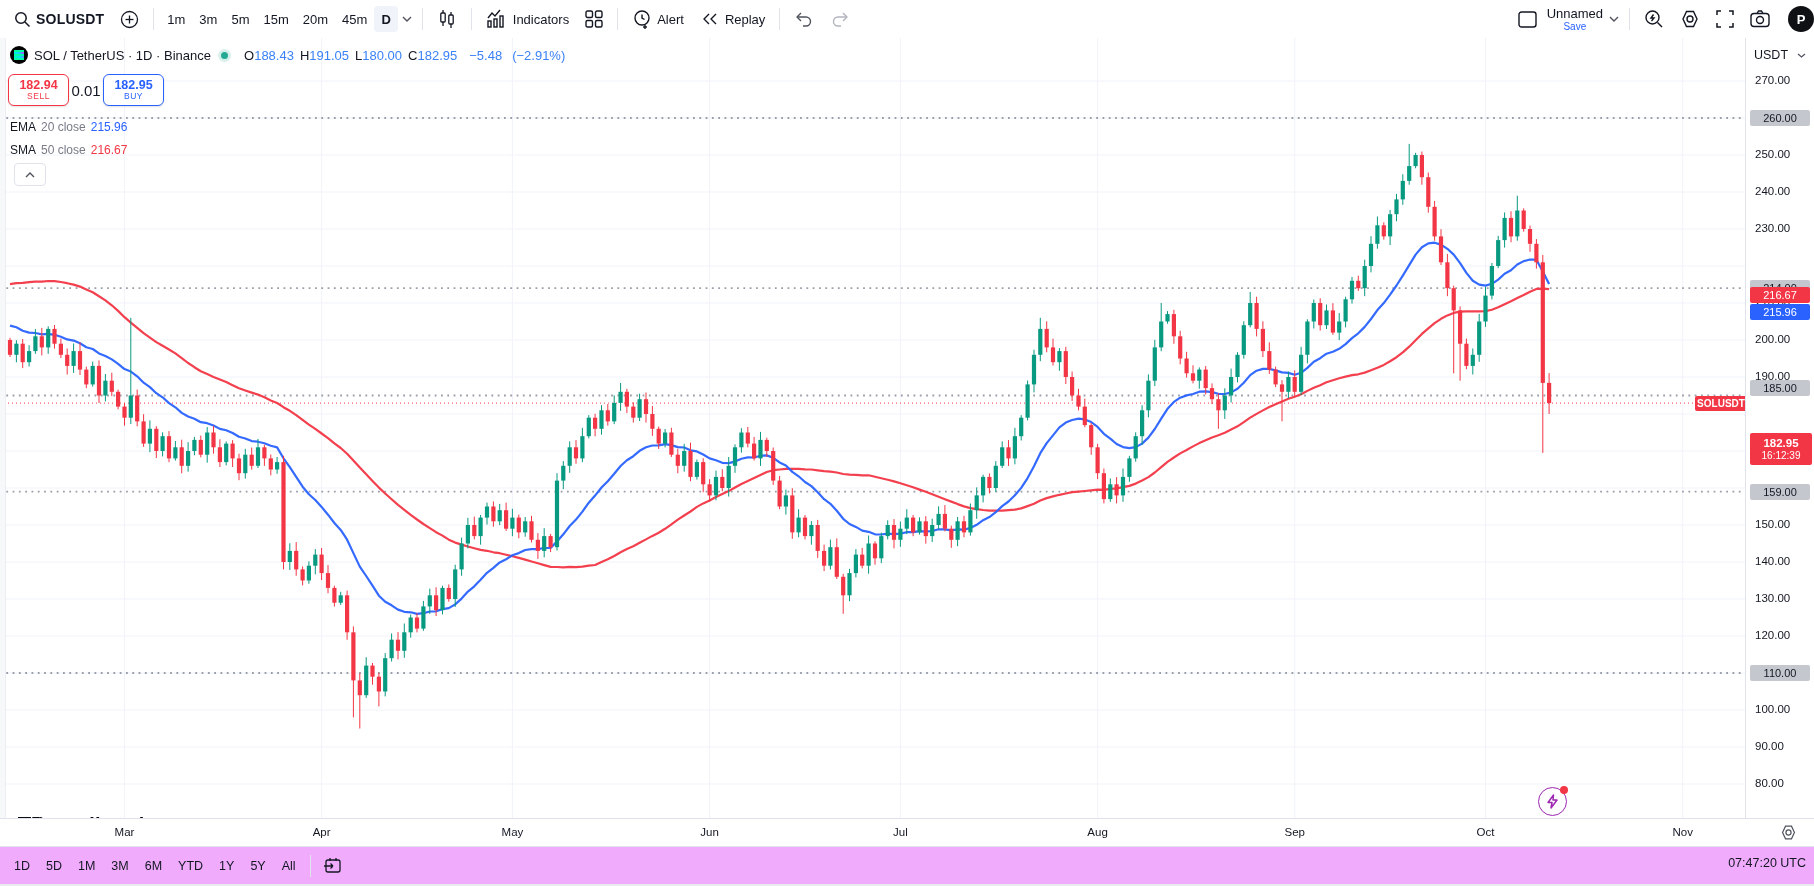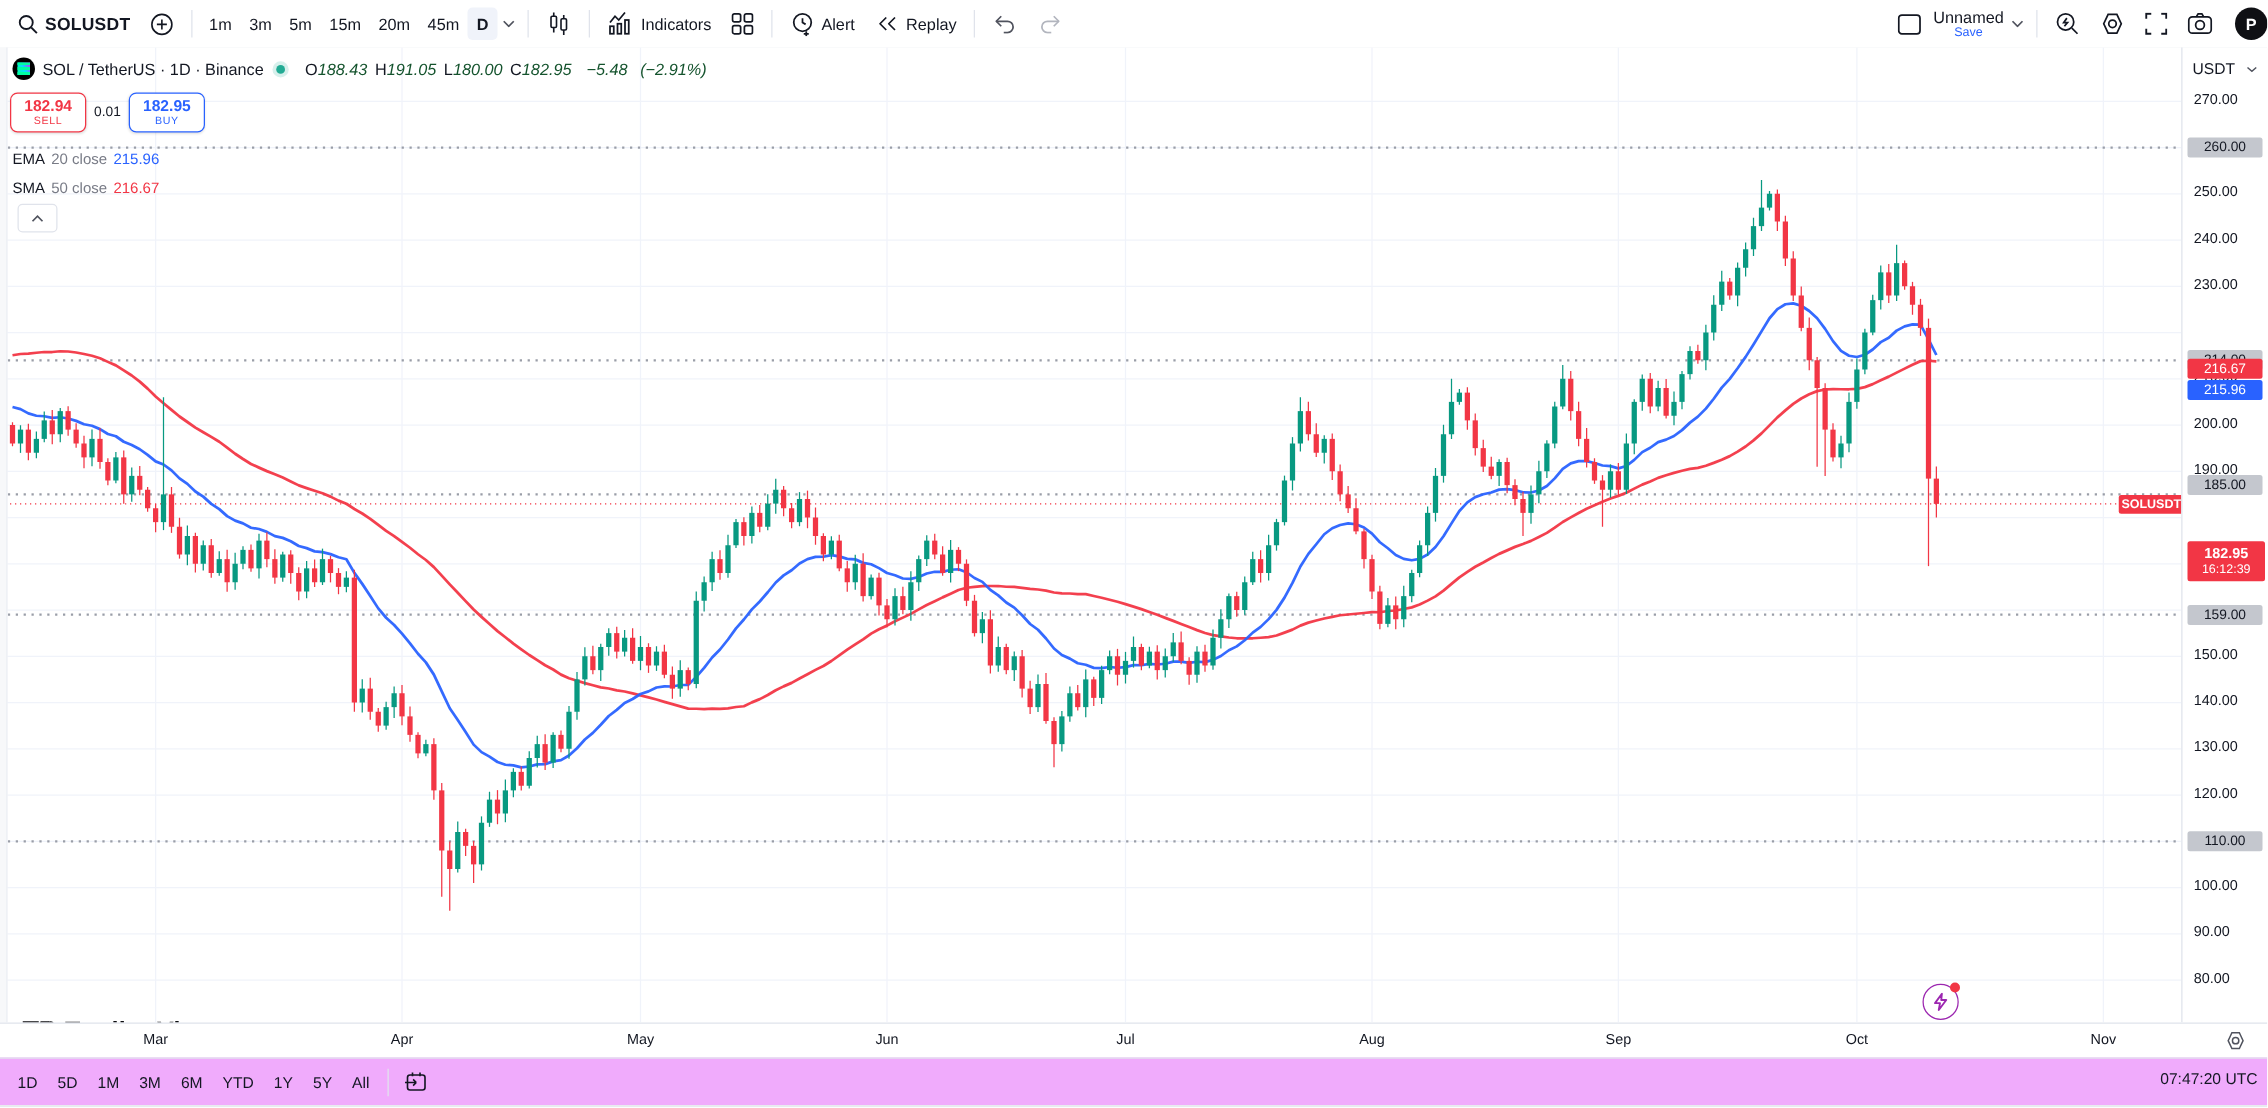--- a/index.html
+++ b/index.html
@@ -25,29 +25,29 @@
   #plot-wrap{position:absolute;left:0;top:38px;width:1745px;height:780px;background:#fff;}
   #plot-svg{position:absolute;left:0;top:0;}
   #left-strip{position:absolute;left:0;top:38px;width:5px;height:780px;background:#f7f8fa;border-right:1px solid #eceef3;}
   
   #hdr-row{position:absolute;left:10px;top:46px;display:flex;align-items:center;gap:6px;font-size:13px;}
   #sol-logo{width:18px;height:18px;border-radius:50%;background:#000;position:relative;overflow:hidden;}
   #sol-logo::after{content:"";position:absolute;left:4px;top:4px;width:10px;height:10px;
      background:repeating-linear-gradient(180deg,#00ffa3 0 2px,#0000 2px 4px),linear-gradient(60deg,#00ffa3,#03e1ff,#dc1fff);}
   #mkt-dot{width:7px;height:7px;border-radius:50%;background:#22ab94;box-shadow:0 0 0 3px rgba(34,171,148,.18);margin:0 4px;}
   .ohlc-k{color:#131722;margin-left:6px;}
-  .ohlc-v{color:#14532d;font-style:italic;}
+  .ohlc-v{color:#3b82f6;}
   #trade{position:absolute;left:8px;top:74px;display:flex;align-items:center;}
   .trade-box{width:59px;height:30px;border-radius:6px;background:#fff;display:flex;flex-direction:column;
              align-items:center;justify-content:center;line-height:1.05;box-shadow:0 1px 2px rgba(0,0,0,.12);cursor:pointer;}
   .trade-box .p{font-size:12.5px;font-weight:bold;}
   .trade-box .l{font-size:8.5px;letter-spacing:.5px;}
   #sell-box{border:1px solid #f23645;color:#f23645;}
   #buy-box{border:1px solid #2962ff;color:#2962ff;margin-left:0;}
-  #spread{width:34px;text-align:center;font-size:11px;color:#131722;}
+  #spread{width:34px;text-align:center;font-size:15px;color:#131722;}
   .lg-row{position:absolute;left:10px;display:flex;align-items:center;gap:5px;font-size:12px;cursor:pointer;}
   .lg-name{color:#131722;}
   .lg-params{color:#787b86;}
   #collapse-btn{position:absolute;left:14px;top:163px;width:30px;height:21px;border:1px solid #e0e3eb;
      border-radius:4px;background:#fff;color:#787b86;font-size:10px;display:flex;align-items:center;justify-content:center;cursor:pointer;}
   
   #watermark{position:absolute;left:18px;top:776px;display:flex;align-items:center;gap:8px;color:#0c0d10;}
   #watermark .wm-txt{font-size:20px;font-weight:bold;letter-spacing:.2px;}
   
   #fab{position:absolute;left:1538px;top:787px;width:27px;height:27px;border-radius:50%;

